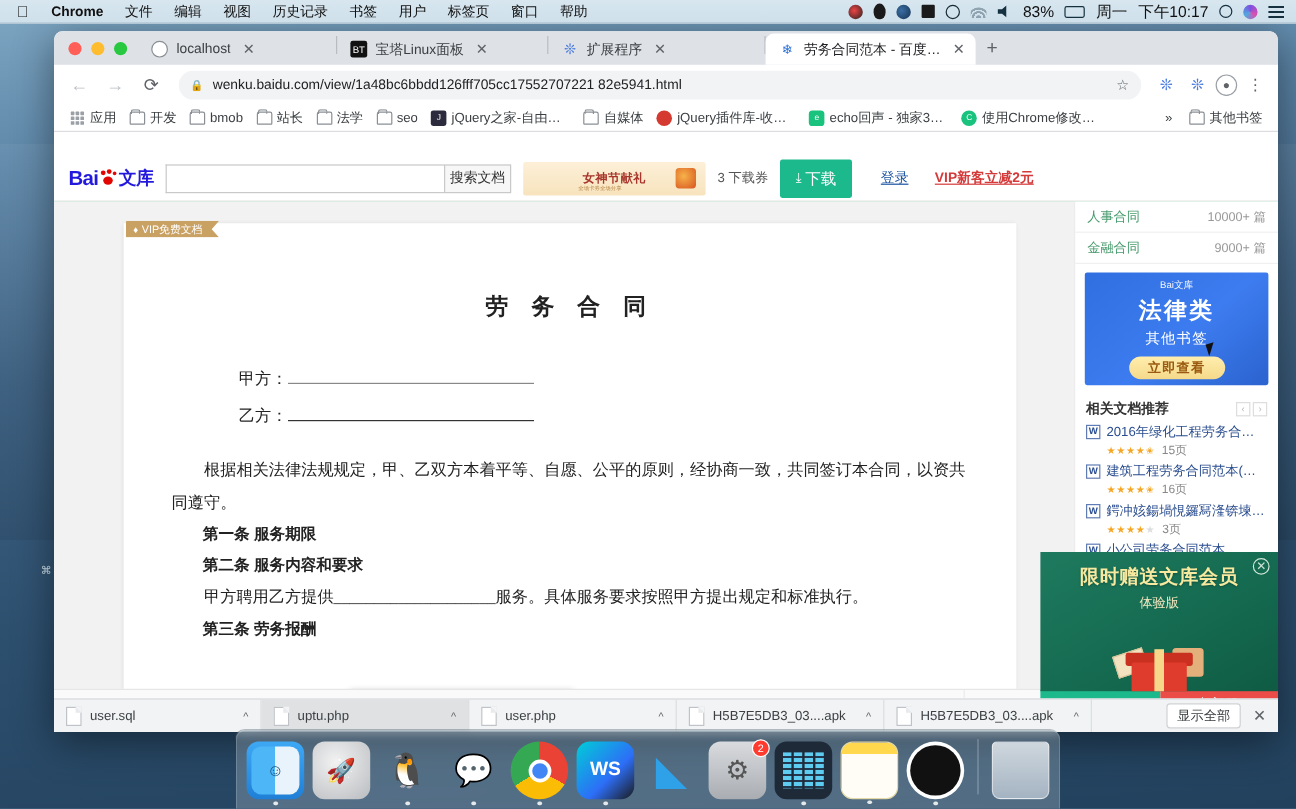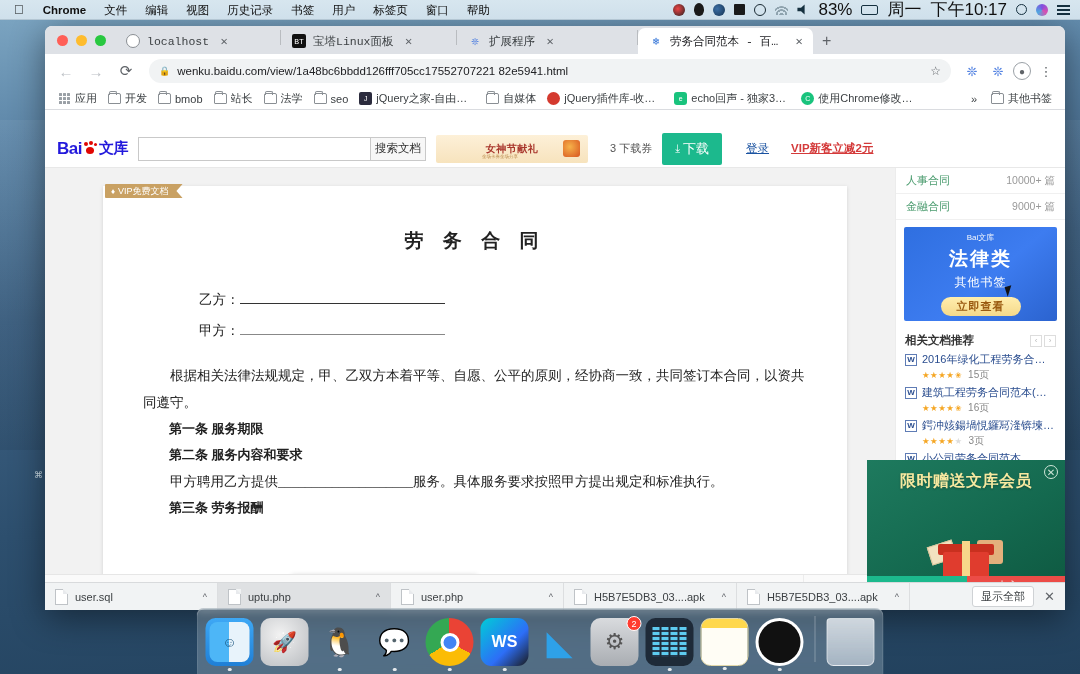--- a/index.html
+++ b/index.html
@@ -28,40 +28,40 @@
     border-bottom:1px solid #b3c6d3;
     display:flex; align-items:center; font-size:11.5px; color:#101010;
     padding:0 6px; z-index:60;
   }
   .menubar .mi { padding:0 9px; line-height:20px; white-space:nowrap; }
   .menubar .apple { font-size:13px; padding:0 10px 0 8px; }
   .menubar .bold { font-weight:bold; }
   .menubar .spacer { flex:1; }
   .menubar .right { display:flex; align-items:center; gap:9px; padding-right:4px; }
   .mb-icon { width:14px; height:14px; display:inline-block; position:relative; }
-  .mb-txt { font-size:17px; }
+  .mb-txt { font-size:13px; }
 
   
   .chrome-win {
     position:absolute; left:45px; top:26px; width:1020px; height:584px;
     border-radius:7px 7px 0 0; overflow:hidden;
     box-shadow:0 8px 34px rgba(0,0,0,.45);
     background:#fff;
   }
   .tabstrip {
     height:28px; background:#dee1e6; display:flex; align-items:flex-end;
     padding-left:8px; position:relative;
   }
   .traffic { display:flex; align-items:center; gap:8px; height:28px; padding:0 9px 0 4px;}
   .dot { width:11px; height:11px; border-radius:50%; }
   .dot.r{background:#ff5f57;} .dot.y{background:#febc2e;} .dot.g{background:#28c840;}
   .tab {
     height:26px; display:flex; align-items:center; gap:7px;
     padding:0 8px 0 11px; font-size:11.5px; color:#3c4043;
-    min-width:0; position:relative; max-width:185px;font-family:Liberation Mono, monospace;
+    min-width:0; position:relative; max-width:185px;
   }
   .tab .label { overflow:hidden; text-overflow:ellipsis; white-space:nowrap; }
   .tab.active { background:#fff; border-radius:7px 7px 0 0; color:#202124; }
   .tab .fav { width:14px; height:14px; flex:0 0 14px; border-radius:2px;
     display:flex;align-items:center;justify-content:center;font-size:8px;color:#fff;}
   .tab .x { font-size:12px; color:#5f6368; margin-left:2px; flex:0 0 12px; text-align:center;}
   .tabsep { width:1px; height:15px; background:#b9bcc0; align-self:center; margin-bottom:5px;}
   .newtab { font-size:16px; color:#5f6368; padding:0 9px; line-height:26px; }
 
   .toolbar { height:34px; background:#fff; display:flex; align-items:center; padding:0 8px; gap:4px;}
@@ -104,34 +104,34 @@
      font-size:11px; padding:0 6px; color:#333; outline:none; height:24px;}
   .search-btn { width:56px; border:1px solid #c9c9c9; background:#f7f7f7; font-size:11.5px;
      color:#333; height:24px; cursor:pointer;}
   .promo-banner { width:152px; height:28px; border-radius:2px;
      background:linear-gradient(180deg,#fdf0d8,#f7e3bd); display:flex;align-items:center;
      justify-content:center; position:relative; }
   .promo-banner .t1{font-size:10px;color:#a8352b;font-weight:bold;letter-spacing:.5px;}
   .promo-banner .t2{font-size:4.5px;color:#b98a4c;position:absolute;bottom:4px;left:0;right:24px;text-align:center;}
   .promo-gift{position:absolute;right:8px;top:5px;width:17px;height:17px;border-radius:3px;
      background:radial-gradient(circle at 40% 40%,#f6b24a,#d8541f);}
-  .hdr-coupon { font-size:11px; color:#555; margin-left:12px;}
+  .hdr-coupon { font-size:11px; color:#555; }
   .dl-btn { background:#1cb98d; color:#fff; font-size:13px; padding:7px 13px; border-radius:2px;
      display:flex;align-items:center;gap:3px;}
   .hdr-login { font-size:11.5px; color:#1a52a0; text-decoration:underline; margin-left:14px;}
   .hdr-vip { font-size:11.5px; color:#d43a3a; text-decoration:underline; font-weight:bold; margin-left:12px;}
 
   .wk-body { position:absolute; top:38px; left:0; right:0; bottom:0; display:flex; }
   .doc-col { flex:1; position:relative; background:#f2f2f2; overflow:hidden;}
   .doc-paper { position:absolute; left:58px; right:48px; top:18px; bottom:0; background:#fff;
      box-shadow:0 1px 4px rgba(0,0,0,.13);}
   .vip-flag-wrap{position:absolute;left:105px;top:158px;z-index:5;height:14px;background:#c9a163;color:#fff;
      font-size:9px;display:flex;align-items:center;gap:3px;padding:0 14px 0 6px;border-radius:1px;
      clip-path: polygon(0 0, 100% 0, 92% 50%, 100% 100%, 0 100%);}
-  .doc-inner { padding:26px 40px 0 40px; font-family:"Liberation Serif","DejaVu Serif",serif;
+  .doc-inner { padding:42px 40px 0 40px; font-family:"Liberation Serif","DejaVu Serif",serif;
      color:#222; font-size:13.5px; line-height:2.0;}
   .doc-title { text-align:center; font-size:19px; font-weight:bold; letter-spacing:7px;
      margin:10px 0 26px 0; font-family:"Liberation Sans",sans-serif;}
   .doc-line { display:flex; align-items:baseline; margin-left:56px; margin-bottom:4px;}
   .blank { display:inline-block; border-bottom:1px solid #333; }
   .doc-p { text-indent:2em; margin-bottom:0;}
   .doc-h { font-weight:bold; text-indent:2em; font-family:"Liberation Sans",sans-serif; font-size:13px;}
 
   .netdisk-tip { position:absolute; left:292px; top:508px; height:24px; background:#fff;
      border:1px solid #e3e3e3; border-radius:3px; box-shadow:0 1px 5px rgba(0,0,0,.17);
@@ -445,26 +445,26 @@
       <div class="hdr-vip">VIP新客立减2元</div>
     </div>
 
     <div class="wk-body">
 
       <div class="doc-col">
         <div class="doc-paper">
           <div class="doc-inner">
             <div class="doc-title">劳 务 合 同</div>
             <div class="doc-line">
+              <span>甲方：</span>
+              <span class="blank" style="width:205px;border-color:#888;"></span>
+            </div>
+            <div class="doc-line">
               <span>乙方：</span>
               <span class="blank" style="width:205px;"></span>
-            </div>
-            <div class="doc-line">
-              <span>甲方：</span>
-              <span class="blank" style="width:205px;border-color:#888;"></span>
             </div>
             <div class="doc-p" style="margin-top:18px;">根据相关法律法规规定，甲、乙双方本着平等、自愿、公平的原则，经协商一致，共同签订本合同，以资共同遵守。</div>
             <div class="doc-h">第一条 服务期限</div>
             <div class="doc-h">第二条 服务内容和要求</div>
             <div class="doc-p">甲方聘用乙方提供____________________服务。具体服务要求按照甲方提出规定和标准执行。</div>
             <div class="doc-h">第三条 劳务报酬</div>
           </div>
         </div>
 
         <div class="netdisk-tip" style="left:246px; top:406px;">
@@ -563,20 +563,21 @@
         <div class="dt-vip">
           <span class="s">加入VIP</span>
           <span class="b">免费下载</span>
         </div>
       </div>
     </div>
 
     <div class="popup-ad">
       <div class="close">✕</div>
       <div class="pt">限时赠送文库会员</div>
+      <div class="ps">体验版</div>
       <div class="gift">
         <span class="env"></span>
           <span class="bag"></span>
         <span class="lid"></span>
           <span class="box"></span>
           <span class="rib"></span>
       </div>
     </div>
   </div>
 

